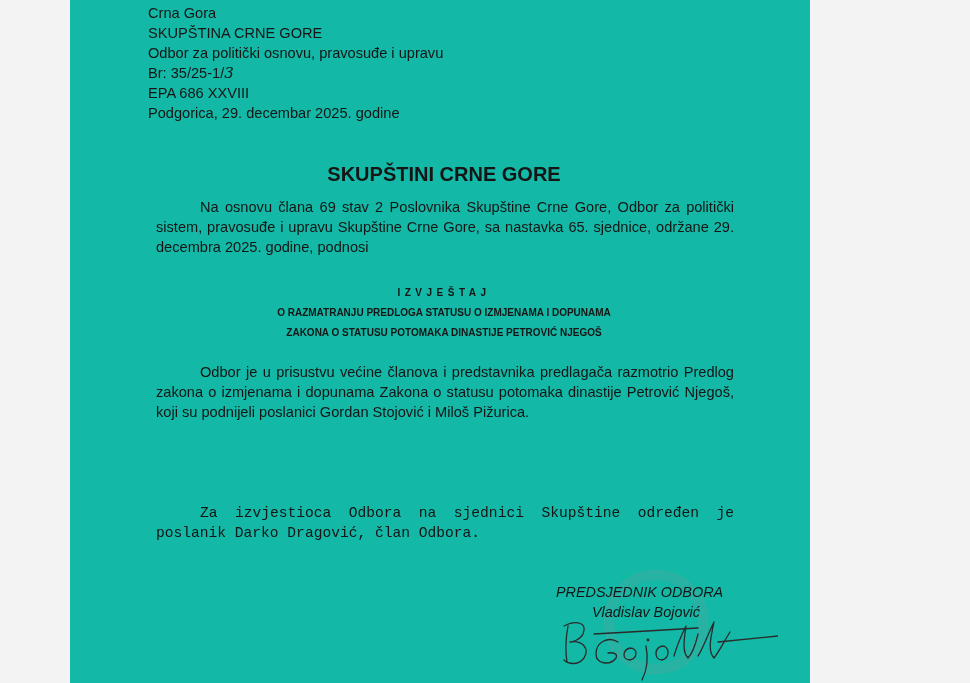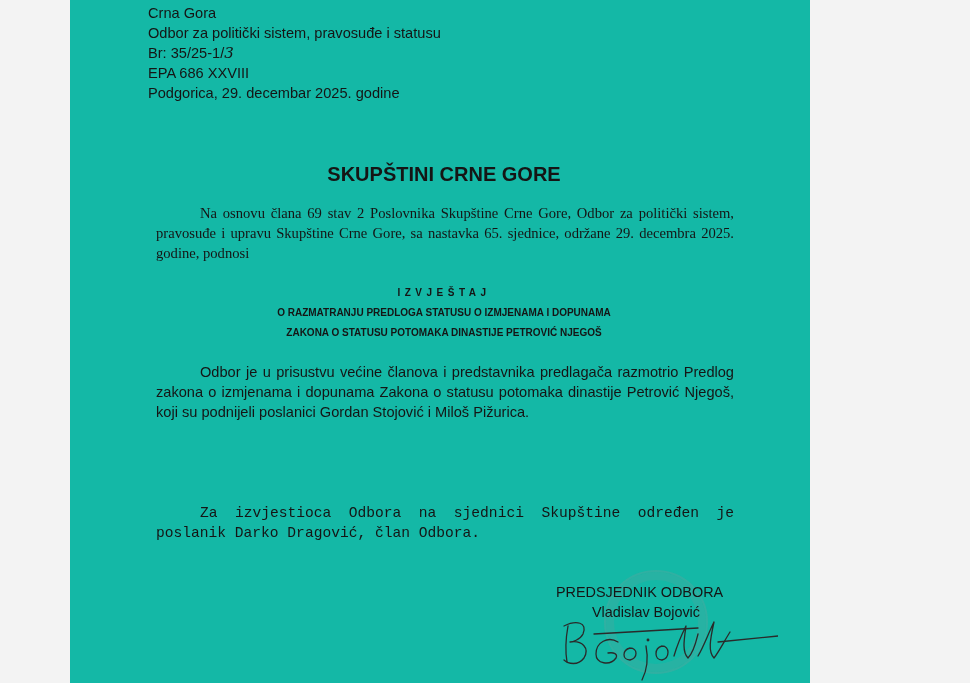--- a/index.html
+++ b/index.html
@@ -44,21 +44,21 @@
       font-size: 20px;
     }
     .para {
       position: absolute;
       left: 86px;
       width: 578px;
       line-height: 20px;
       text-align: justify;
       text-indent: 44px;
     }
-    .para.p1 { top: 203px; font-family: Liberation Serif, serif; }
+    .para.p1 { top: 197px; }
     .para.p2 { top: 362px; }
     .para.p3 { top: 442px; }
     .para.p4 { top: 503px; font-family: Liberation Mono, monospace; }
     .title-block {
       position: absolute;
       left: 0;
       width: 748px;
       top: 283px;
       text-align: center;
       font-weight: bold;
@@ -68,20 +68,21 @@
     .title-spaced { letter-spacing: 4.5px; }
     .bold { font-weight: bold; }
     .signature-block {
       position: absolute;
       left: 486px;
       top: 582px;
       width: 180px;
       text-align: center;
       line-height: 20px;
       font-size: 14.4px;
+      font-style: italic;
     }
     .sig-title { text-align: left; white-space: nowrap; }
     .sig-name { white-space: nowrap; }
     .stamp {
       position: absolute;
       left: 534px;
       top: 570px;
       width: 100px;
       height: 100px;
       border-radius: 50%;
@@ -94,21 +95,22 @@
       top: 612px;
     }
   </style>
 </head>
 <body>
 
 <div class="page">
 
   <div class="header">
     <div>Crna Gora</div>
-    <div>Odbor za politički sistem, pravosuđe i statusu</div>
+    <div>SKUPŠTINA CRNE GORE</div>
+    <div>Odbor za politički osnovu, pravosuđe i upravu</div>
     <div><span>Br: 35/25-1/</span><span class="handwritten">3</span></div>
     <div>EPA 686 XXVIII</div>
     <div>Podgorica, 29. decembar 2025. godine</div>
   </div>
 
   <div class="addressee">SKUPŠTINI CRNE GORE</div>
 
   <div class="para p1">Na osnovu člana 69 stav 2 Poslovnika Skupštine Crne Gore, Odbor za politički sistem, pravosuđe i upravu Skupštine Crne Gore, sa nastavka 65. sjednice, održane 29. decembra 2025. godine, podnosi</div>
 
   <div class="title-block">

